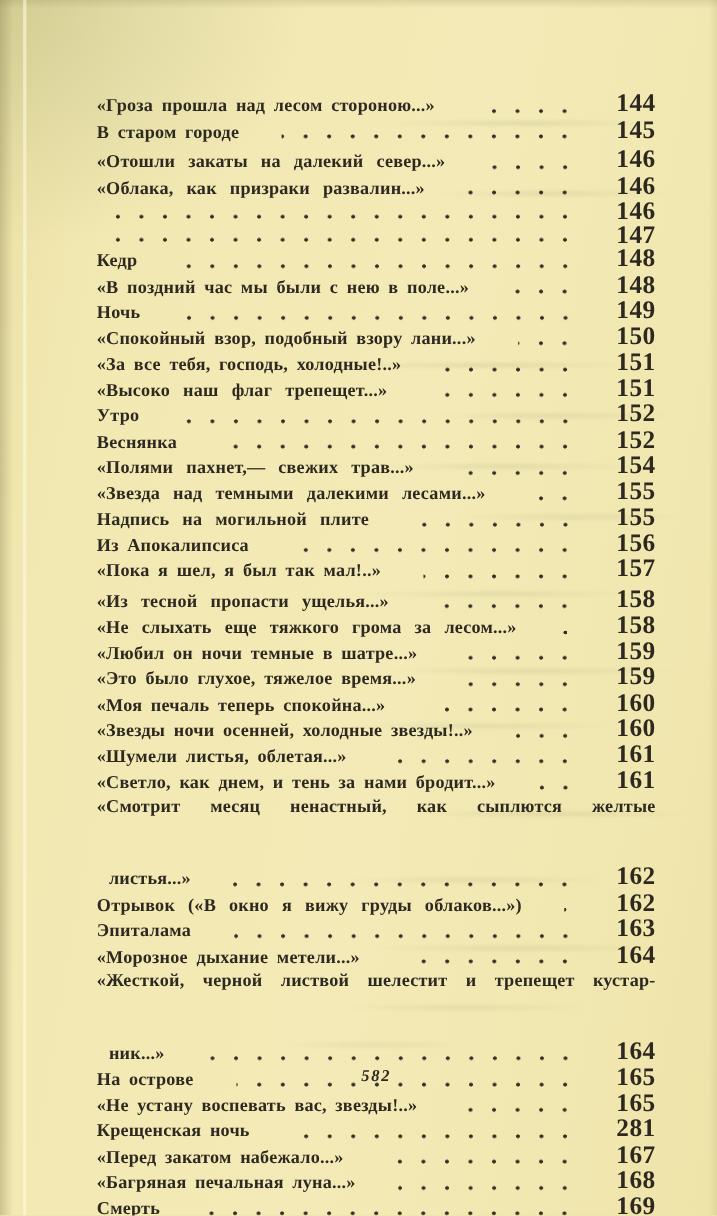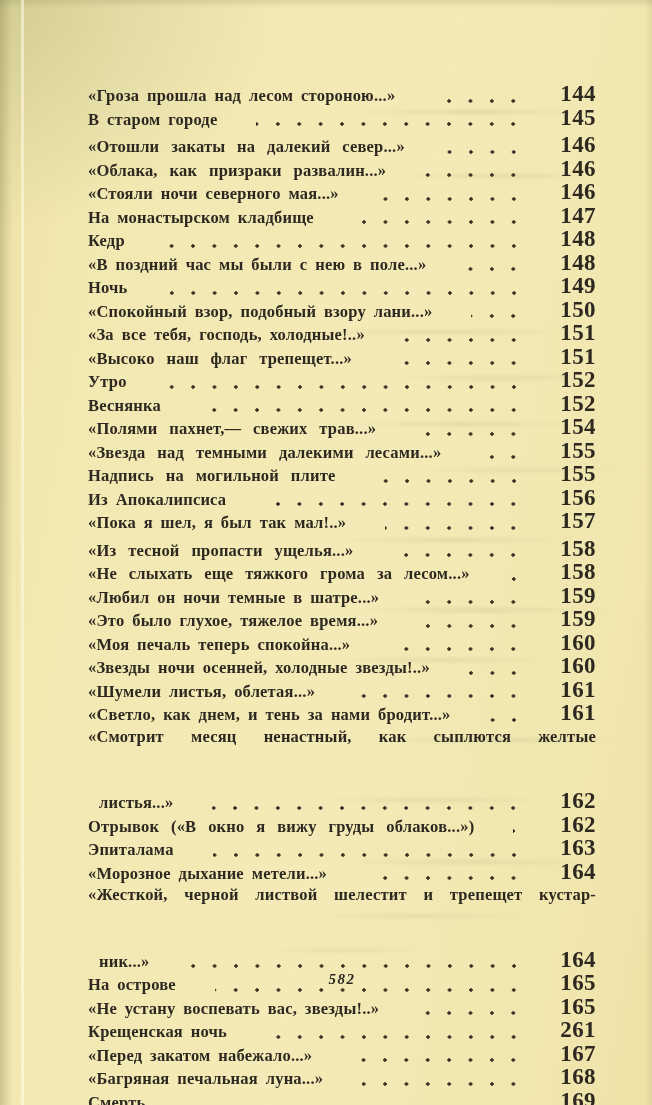--- a/index.html
+++ b/index.html
@@ -92,26 +92,24 @@
     <span class="title">«Отошли закаты на далекий север...»</span>
     <span class="leader"></span>
     <span class="num">146</span>
   </div>
       <div class="entry e4">
     <span class="title">«Облака, как призраки развалин...»</span>
     <span class="leader"></span>
     <span class="num">146</span>
   </div>
       <div class="entry e5">
-    <span class="title">«Стояли ночи северного мая...»</span>
     <span class="leader"></span>
     <span class="num">146</span>
   </div>
       <div class="entry e6">
-    <span class="title">На монастырском кладбище</span>
     <span class="leader"></span>
     <span class="num">147</span>
   </div>
       <div class="entry e7">
     <span class="title">Кедр</span>
     <span class="leader"></span>
     <span class="num">148</span>
   </div>
       <div class="entry e8">
     <span class="title">«В поздний час мы были с нею в поле...»</span>
@@ -250,21 +248,21 @@
     <span class="num">165</span>
   </div>
       <div class="entry e34">
     <span class="title">«Не устану воспевать вас, звезды!..»</span>
     <span class="leader"></span>
     <span class="num">165</span>
   </div>
       <div class="entry e35">
     <span class="title">Крещенская ночь</span>
     <span class="leader"></span>
-    <span class="num">261</span>
+    <span class="num">281</span>
   </div>
       <div class="entry e36">
     <span class="title">«Перед закатом набежало...»</span>
     <span class="leader"></span>
     <span class="num">167</span>
   </div>
       <div class="entry e37">
     <span class="title">«Багряная печальная луна...»</span>
     <span class="leader"></span>
     <span class="num">168</span>

